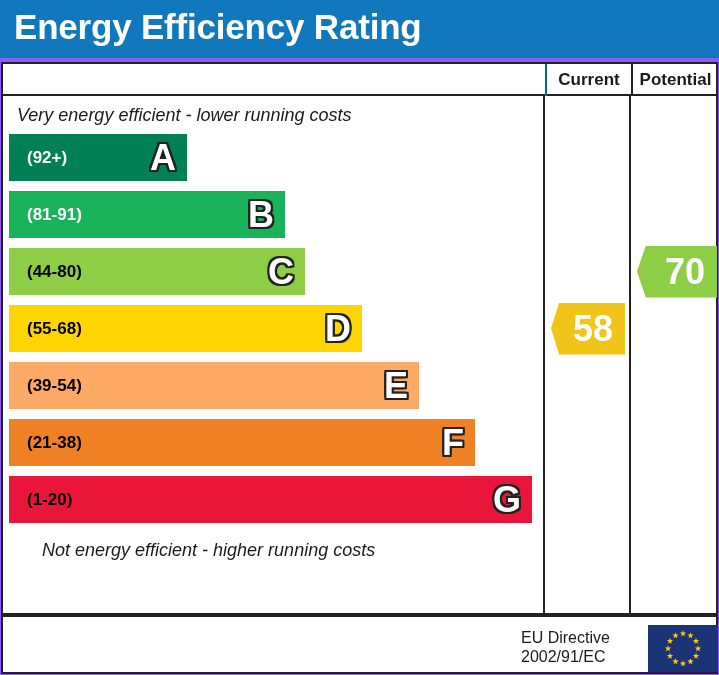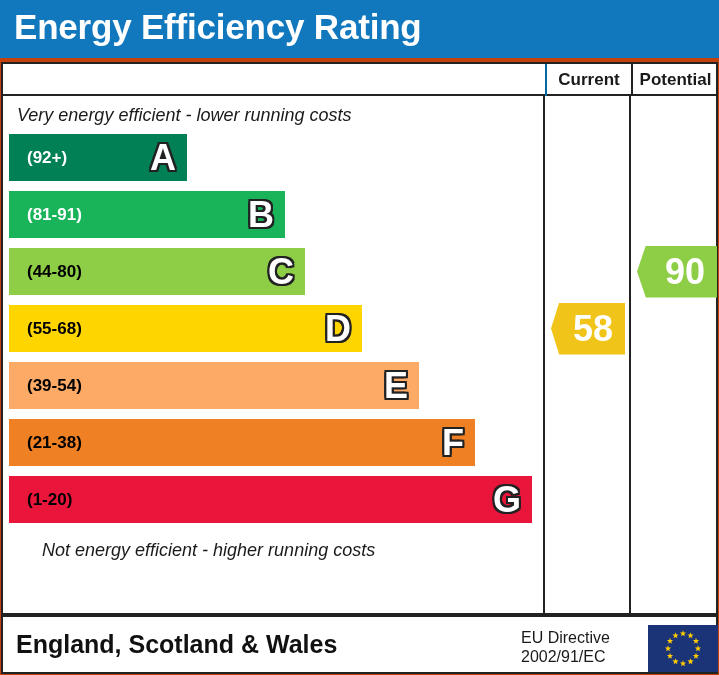--- a/index.html
+++ b/index.html
@@ -8,21 +8,21 @@
     background: #ffffff;
   }
   body {
     font-family: "Liberation Sans", sans-serif;
   }
   #epc {
     position: relative;
     width: 719px;
     height: 675px;
     box-sizing: border-box;
-    background: #c2410c;
+    background: #8b5cf6;
     overflow: hidden;
   }
 
   
   .title-bar {
     position: absolute;
     left: 0; top: 0;
     width: 719px; height: 58px;
     background: #1278be;
     box-sizing: border-box;
@@ -238,27 +238,26 @@
           <span class="band-range" style="color: rgb(0, 0, 0);">(1-20)</span>
           <span class="band-letter">G</span>
         </div>
       </div>
 
     <div>
         <div class="arrow" style="left: 548px; width: 74px; top: 238.5px; background: rgb(240, 196, 25);">
           <span class="arrow-value">58</span>
         </div>
         <div class="arrow" style="left: 634px; width: 80px; top: 181.5px; background: rgb(141, 206, 70);">
-          <span class="arrow-value">90</span>
+          <span class="arrow-value">70</span>
         </div>
       </div>
   </div>
 
   <div class="footer">
-    <div class="footer-region">England, Scotland &amp; Wales</div>
     <div class="footer-directive">
       <div>EU Directive</div>
       <div>2002/91/EC</div>
     </div>
     <div class="eu-flag">
       <svg width="70" height="47" viewBox="0 0 70 47" aria-hidden="true">
         <g id="eu-stars" fill="#ffcc00">
             <polygon points="35.00,5.20 35.81,7.38 38.14,7.48 36.32,8.93 36.94,11.17 35.00,9.89 33.06,11.17 33.68,8.93 31.86,7.48 34.19,7.38"></polygon>
             <polygon points="42.50,7.21 43.31,9.39 45.64,9.49 43.82,10.94 44.44,13.18 42.50,11.90 40.56,13.18 41.18,10.94 39.36,9.49 41.69,9.39"></polygon>
             <polygon points="47.99,12.70 48.81,14.88 51.13,14.98 49.31,16.43 49.93,18.67 47.99,17.39 46.05,18.67 46.67,16.43 44.85,14.98 47.18,14.88"></polygon>

